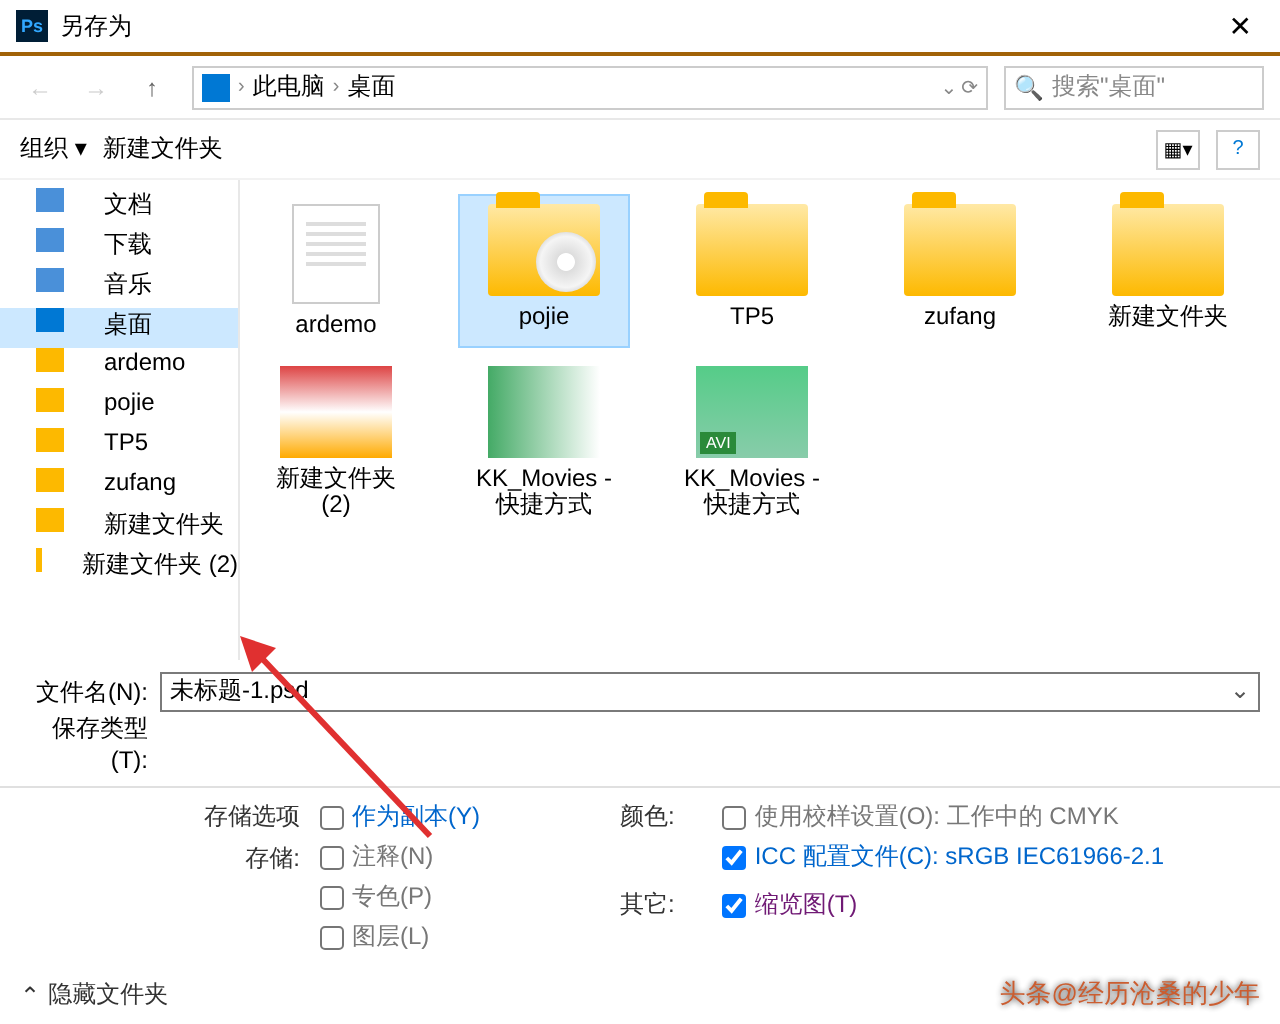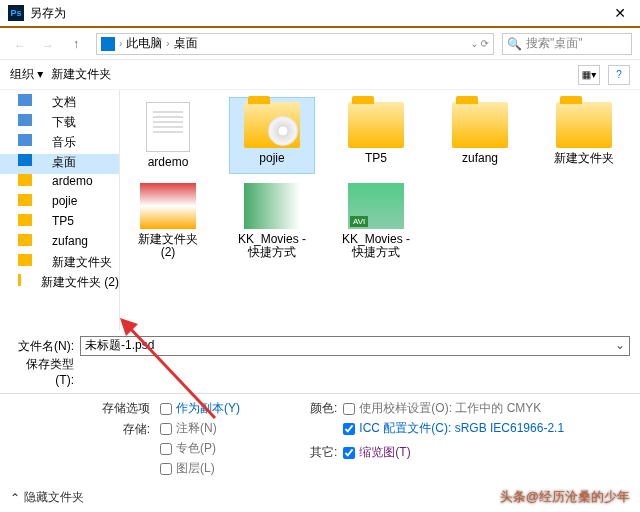--- a/index.html
+++ b/index.html
@@ -51,21 +51,21 @@
 .finput{flex:1;height:20px;border:1px solid #7a7a7a;padding:0 4px;position:relative}
 .finput.combo::after{content:"⌄";position:absolute;right:4px;top:1px;color:#555}
 .opts{border-top:1px solid #e0e0e0;padding:6px 10px;display:flex;font-size:11px}
 .optl{width:150px;text-align:right;padding-right:10px;color:#333}
 .optm{width:150px}
 .optr{flex:1}
 .chk{display:flex;align-items:center;gap:4px;margin-bottom:3px;color:#777}
 .chk input{width:12px;height:12px}
 .link{color:#0066cc;cursor:pointer}
 .orow{display:flex;margin-bottom:4px}
-.olab{color:#333;margin-right:6px}
+.olab{color:#333;margin-right:24px}
 .footer{position:absolute;bottom:6px;left:10px;display:flex;align-items:center;gap:4px;color:#333;cursor:pointer}
 .arrow{position:absolute;pointer-events:none;z-index:10}
 .arrow svg{overflow:visible}
 .watermark{position:absolute;bottom:6px;right:10px;color:#c2410c;text-shadow:0 0 3px #000;font-size:13px;opacity:.85}
 </style>
 </head>
 <body>
 
 <div class="titlebar">
   <div class="ps">Ps</div>

